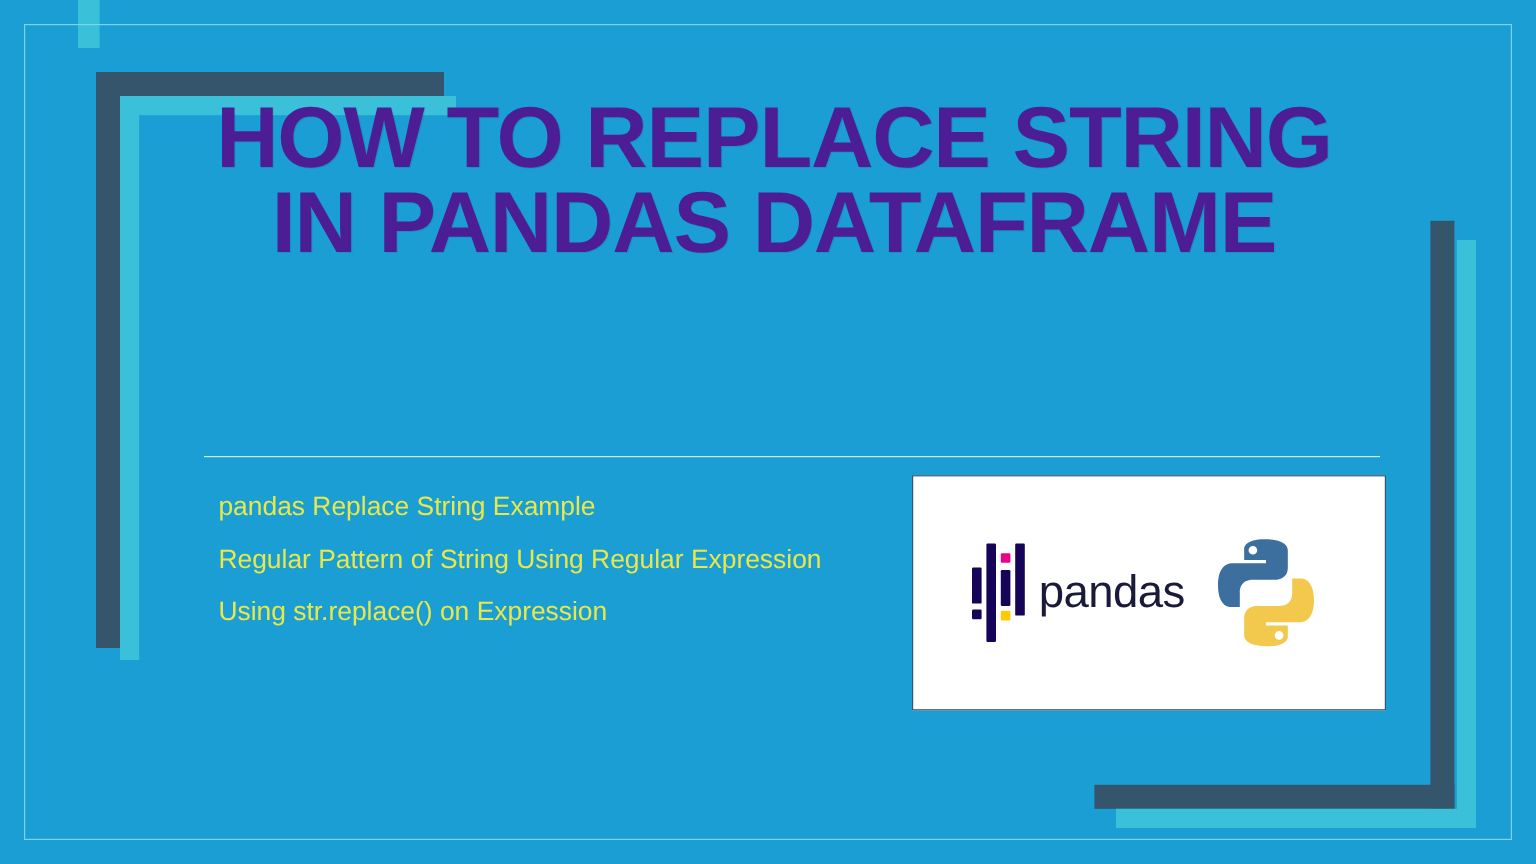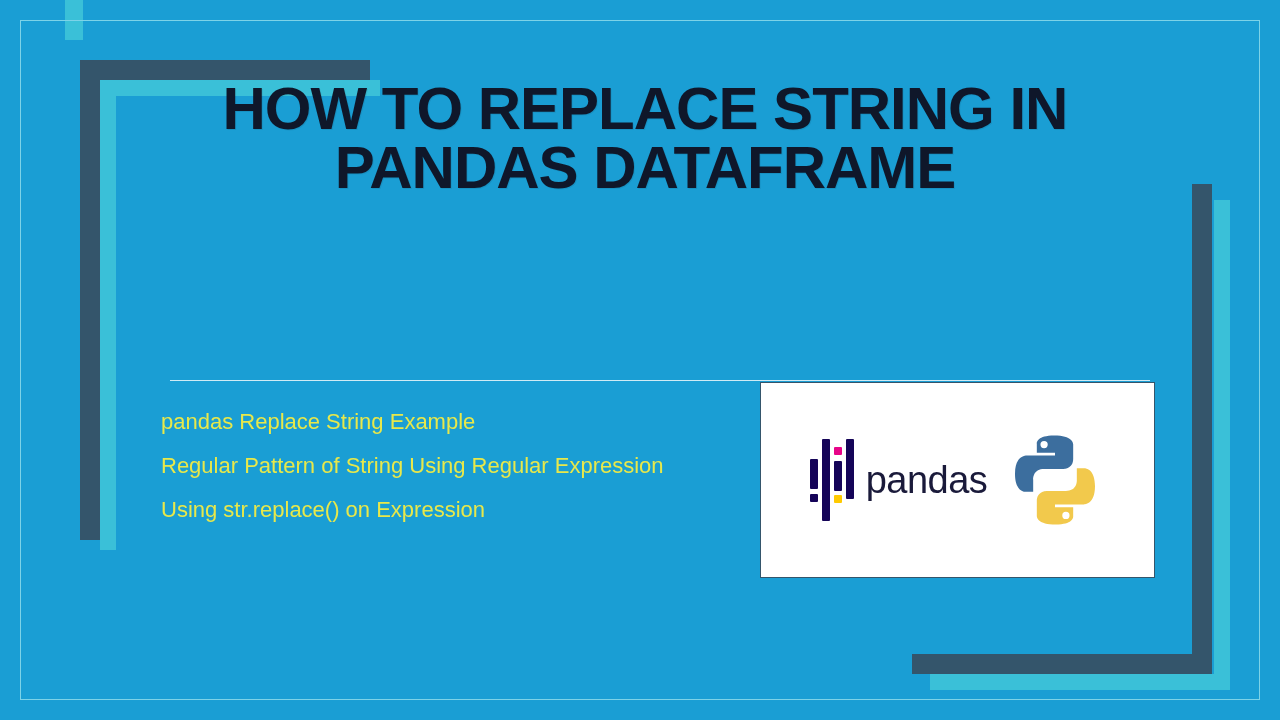--- a/index.html
+++ b/index.html
@@ -29,45 +29,45 @@
   .tl-cyan-v { position: absolute; top: 80px; left: 100px; width: 16px; height: 470px; background: #3ac0d8; }
   
   .br-dark-h { position: absolute; bottom: 46px; right: 68px; width: 300px; height: 20px; background: #34556b; }
   .br-dark-v { position: absolute; bottom: 46px; right: 68px; width: 20px; height: 490px; background: #34556b; }
   .br-cyan-h { position: absolute; bottom: 30px; right: 50px; width: 300px; height: 16px; background: #3ac0d8; }
   .br-cyan-v { position: absolute; bottom: 30px; right: 50px; width: 16px; height: 490px; background: #3ac0d8; }
 
   .title {
     position: absolute;
     top: 80px; left: 140px; right: 130px;
-    color: #0f172a;
-    font-size: 60px;
+    color: #4c1d95;
+    font-size: 72px;
     font-weight: 800;
     text-align: center;
     line-height: 0.98;
     letter-spacing: -1px;
     text-shadow: 1px 1px 0 rgba(0,0,0,0.08);
   }
   .divider {
     position: absolute;
     top: 380px; left: 170px; right: 130px;
     height: 1px;
     background: #d0ebf5;
   }
   .bullets {
     position: absolute;
-    top: 400px; left: 161px;
+    top: 400px; left: 182px;
     color: #e8e84a;
     font-size: 22px;
     line-height: 2.0;
     font-weight: 500;
   }
   .logo-box {
     position: absolute;
-    top: 382px; left: 760px;
+    top: 396px; left: 760px;
     width: 395px; height: 196px;
     background: #fff;
     border: 1px solid #34556b;
     display: flex;
     align-items: center;
     justify-content: center;
     gap: 18px;
     padding: 0 1px;
   }
   .pandas-logo { display: flex; align-items: center; gap: 14px; }

